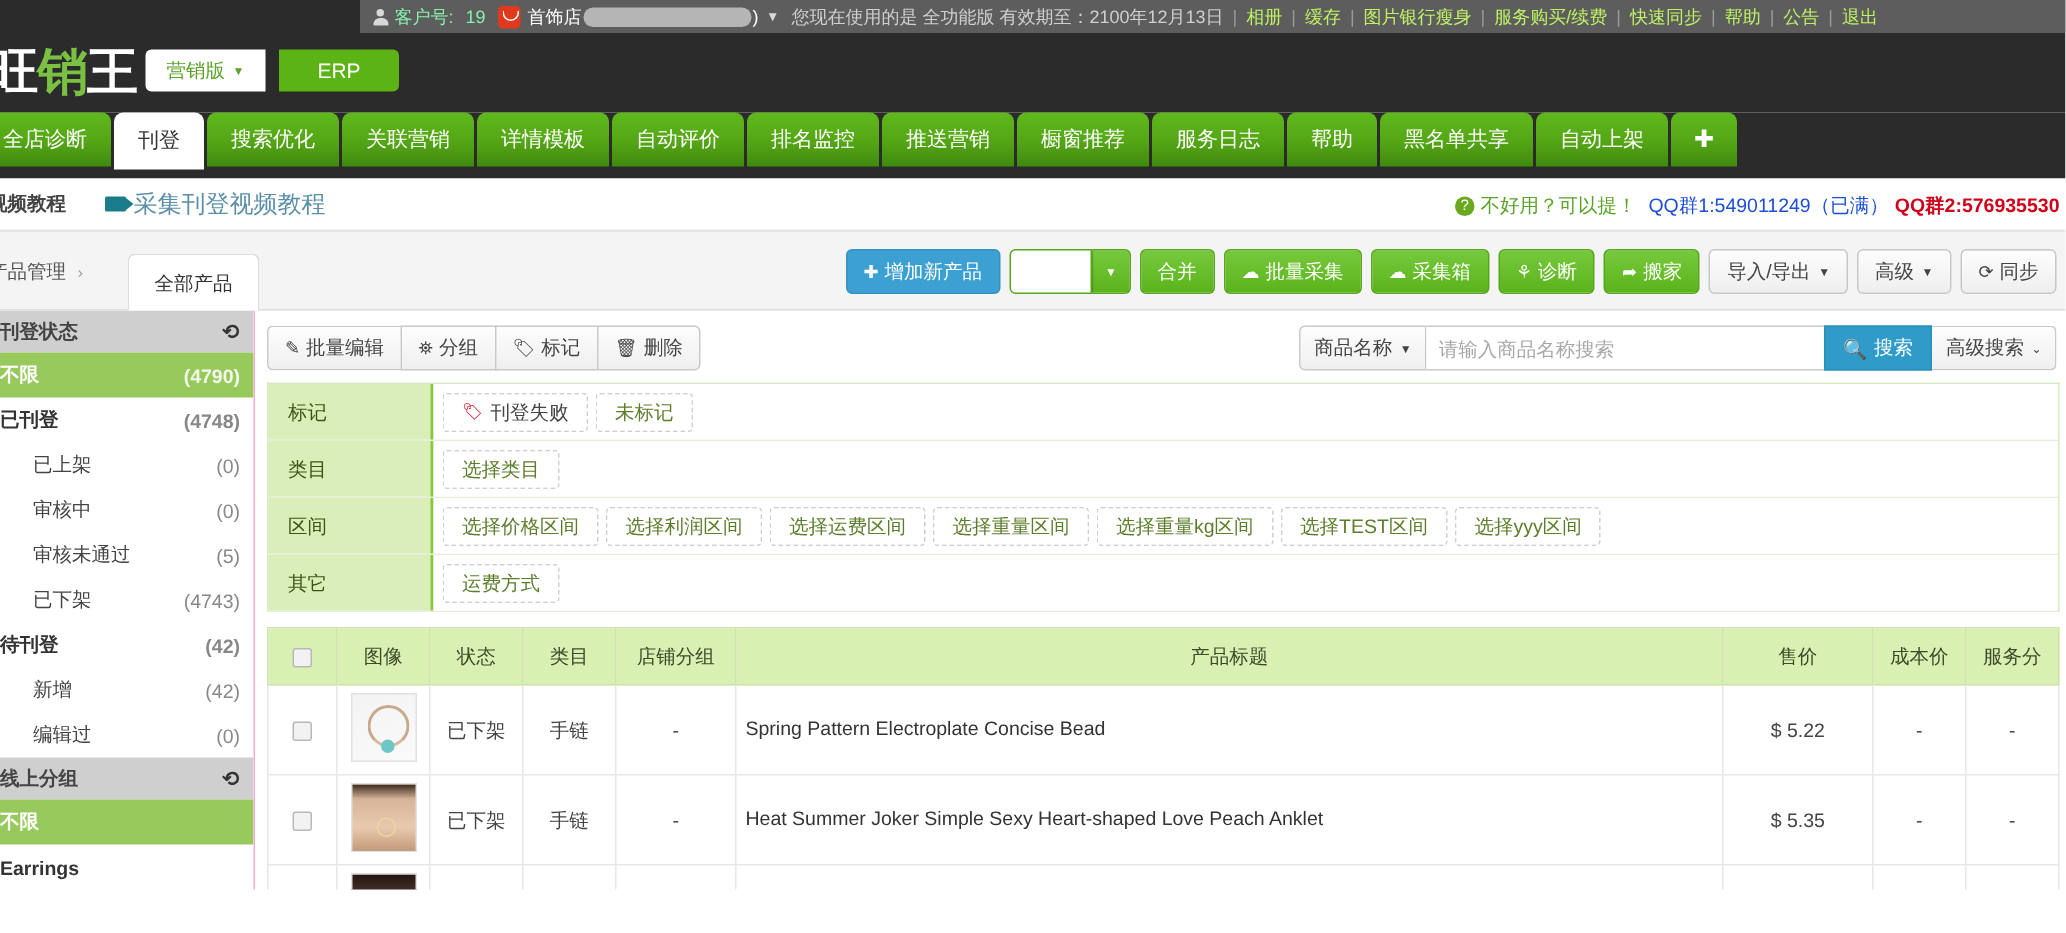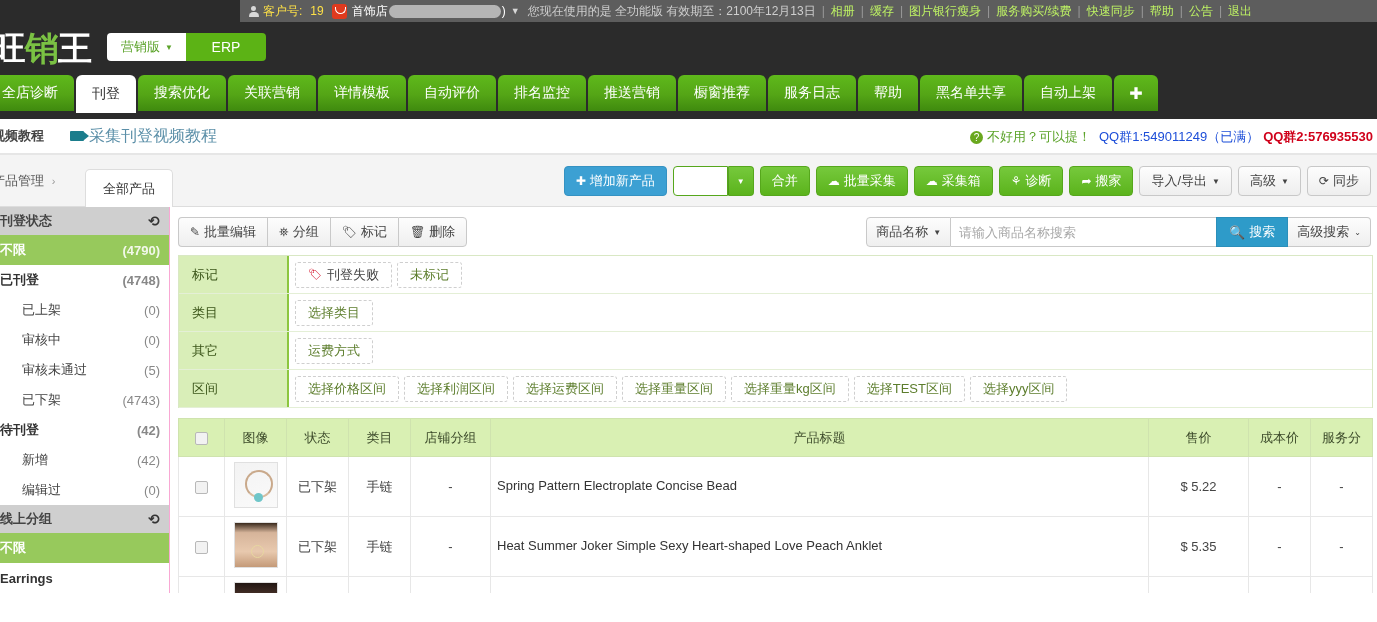--- a/index.html
+++ b/index.html
@@ -37,21 +37,21 @@
     position: relative; display: inline-block;
   }
   .tb-user-icon::before {
     content: ""; position: absolute; left: 3px; top: 0;
     width: 5px; height: 5px; border-radius: 50%; background: #d8d8d8;
   }
   .tb-user-icon::after {
     content: ""; position: absolute; left: 0.5px; top: 6px;
     width: 10px; height: 5px; border-radius: 5px 5px 1px 1px; background: #d8d8d8;
   }
-  .tb-cust { color: #fde047; margin-right: 8px; }
+  .tb-cust { color: #86efac; margin-right: 8px; }
   .tb-ali {
     display: inline-block; width: 15px; height: 15px;
     background: #e03a1e; border-radius: 3px;
     margin-right: 5px; position: relative;
   }
   .tb-ali::after {
     content: "";
     position: absolute; left: 3px; top: 3px;
     width: 9px; height: 6px;
     border: 1.6px solid #fff; border-top: none;
@@ -83,21 +83,21 @@
   .logo {
     position: absolute; left: -8px; top: 3px;
     font-size: 34px; font-weight: bold;
     letter-spacing: -1px;
     color: #ffffff;
     font-family: "DejaVu Sans", sans-serif;
     line-height: 46px;
   }
   .logo .mid { color: #7ac143; }
   .badge-ver {
-    position: absolute; left: 107px; top: 11px;
+    position: absolute; left: 97px; top: 11px;
     height: 28px; min-width: 80px;
     background: #fff; border-radius: 4px 0 0 4px;
     color: #5ba329; font-size: 13px;
     display: flex; align-items: center; justify-content: center;
     padding: 0 10px;
   }
   .badge-ver .c { font-size: 8px; margin-left: 5px; color: #5ba329; }
   .badge-erp {
     position: absolute; left: 186px; top: 11px;
     height: 28px; width: 80px;
@@ -652,50 +652,50 @@
           </div>
           <div class="frow">
             <div class="fhead">类目</div>
             <div class="fbody">
               <div class="chip">
                 <span>选择类目</span>
               </div>
             </div>
           </div>
           <div class="frow">
+            <div class="fhead">区间</div>
+            <div class="fbody">
+              <div class="chip">
+                <span>选择价格区间</span>
+              </div>
+              <div class="chip">
+                <span>选择利润区间</span>
+              </div>
+              <div class="chip">
+                <span>选择运费区间</span>
+              </div>
+              <div class="chip">
+                <span>选择重量区间</span>
+              </div>
+              <div class="chip">
+                <span>选择重量kg区间</span>
+              </div>
+              <div class="chip">
+                <span>选择TEST区间</span>
+              </div>
+              <div class="chip">
+                <span>选择yyy区间</span>
+              </div>
+            </div>
+          </div>
+          <div class="frow">
             <div class="fhead">其它</div>
             <div class="fbody">
               <div class="chip">
                 <span>运费方式</span>
-              </div>
-            </div>
-          </div>
-          <div class="frow">
-            <div class="fhead">区间</div>
-            <div class="fbody">
-              <div class="chip">
-                <span>选择价格区间</span>
-              </div>
-              <div class="chip">
-                <span>选择利润区间</span>
-              </div>
-              <div class="chip">
-                <span>选择运费区间</span>
-              </div>
-              <div class="chip">
-                <span>选择重量区间</span>
-              </div>
-              <div class="chip">
-                <span>选择重量kg区间</span>
-              </div>
-              <div class="chip">
-                <span>选择TEST区间</span>
-              </div>
-              <div class="chip">
-                <span>选择yyy区间</span>
               </div>
             </div>
           </div>
         </div>
 
       <table class="ptable">
         <colgroup>
           <col style="width:46px">
             <col style="width:62px">
             <col style="width:62px">

